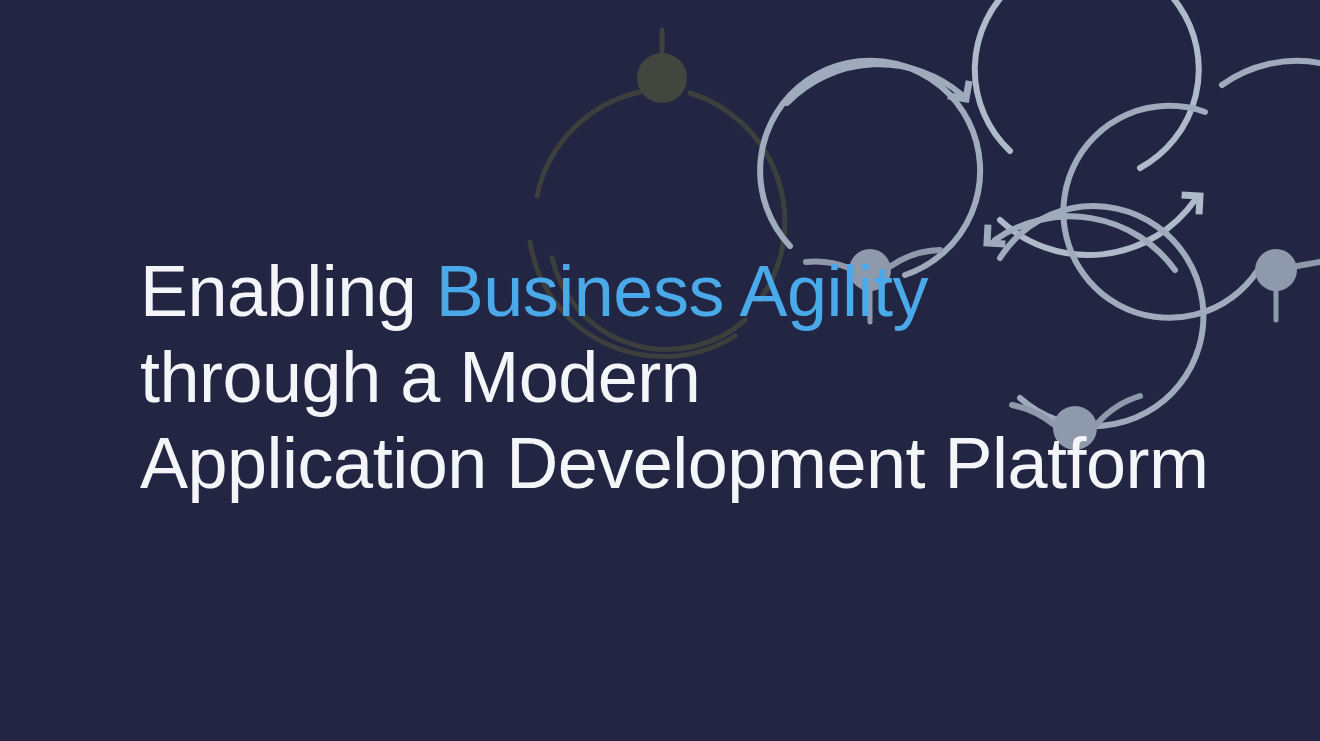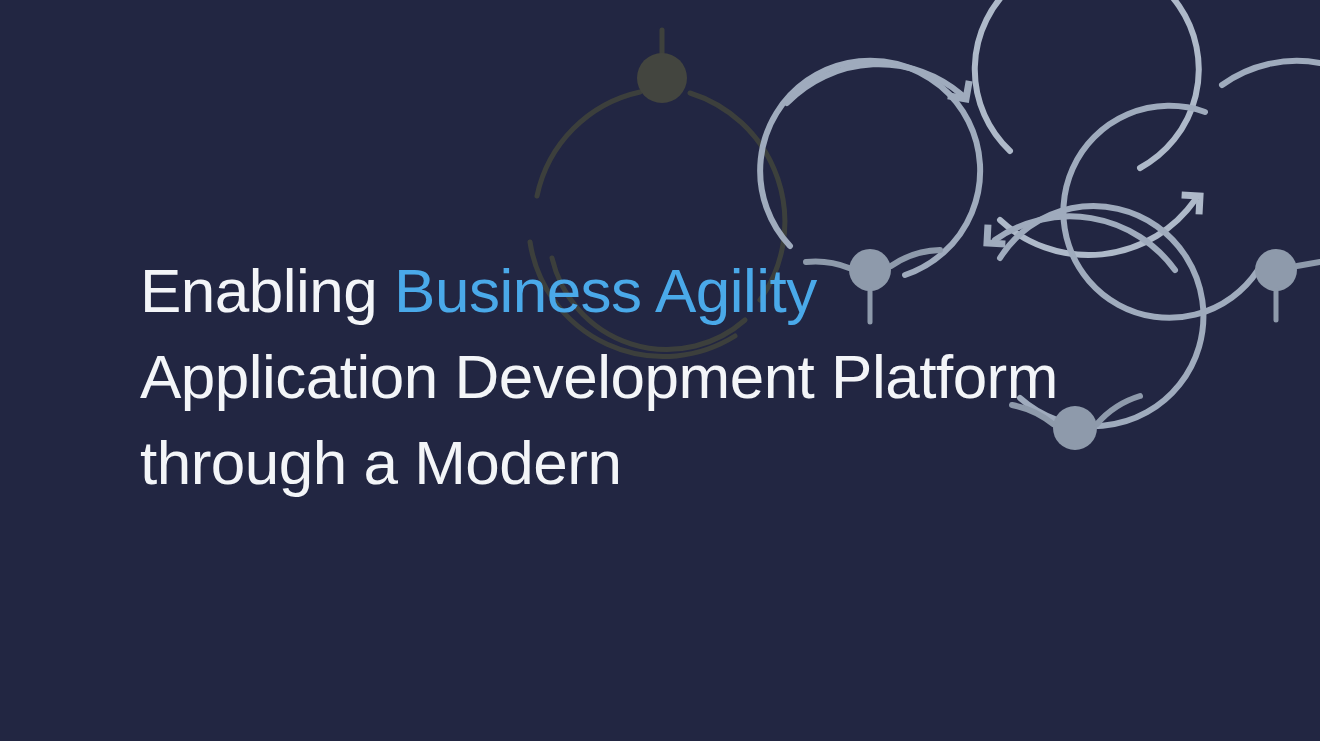--- a/index.html
+++ b/index.html
@@ -28,21 +28,21 @@
   }
 
   
   #title-block {
     position: absolute;
     left: 140px;
     top: 248px;
     width: 1060px;
   }
   .title-line {
-    font-size: 62px;
+    font-size: 72px;
     line-height: 86px;
     font-weight: 400;
     letter-spacing: -0.5px;
     color: #f3f5f8;
     white-space: nowrap;
   }
   .accent {
     color: #4aa9e9;
   }
 </style>
@@ -129,19 +129,19 @@
       <path d="M 1012 405 A 92 92 0 0 1 1053 424" stroke="#8e9aab" stroke-width="6" fill="none" stroke-linecap="round"></path>
       <path d="M 1097 424 A 92 92 0 0 1 1140 396" stroke="#8e9aab" stroke-width="6" fill="none" stroke-linecap="round"></path>
     </g>
 
   </svg>
 
   <div id="title-block">
 
     <div class="title-line"><span>Enabling </span><span class="accent">Business Agility</span></div>
 
+    <div class="title-line"><span>through a Modern</span></div>
+
     <div class="title-line"><span>Application Development Platform</span></div>
-
-    <div class="title-line"><span>through a Modern</span></div>
 
   </div>
 
 </div>
 
 </body></html>

